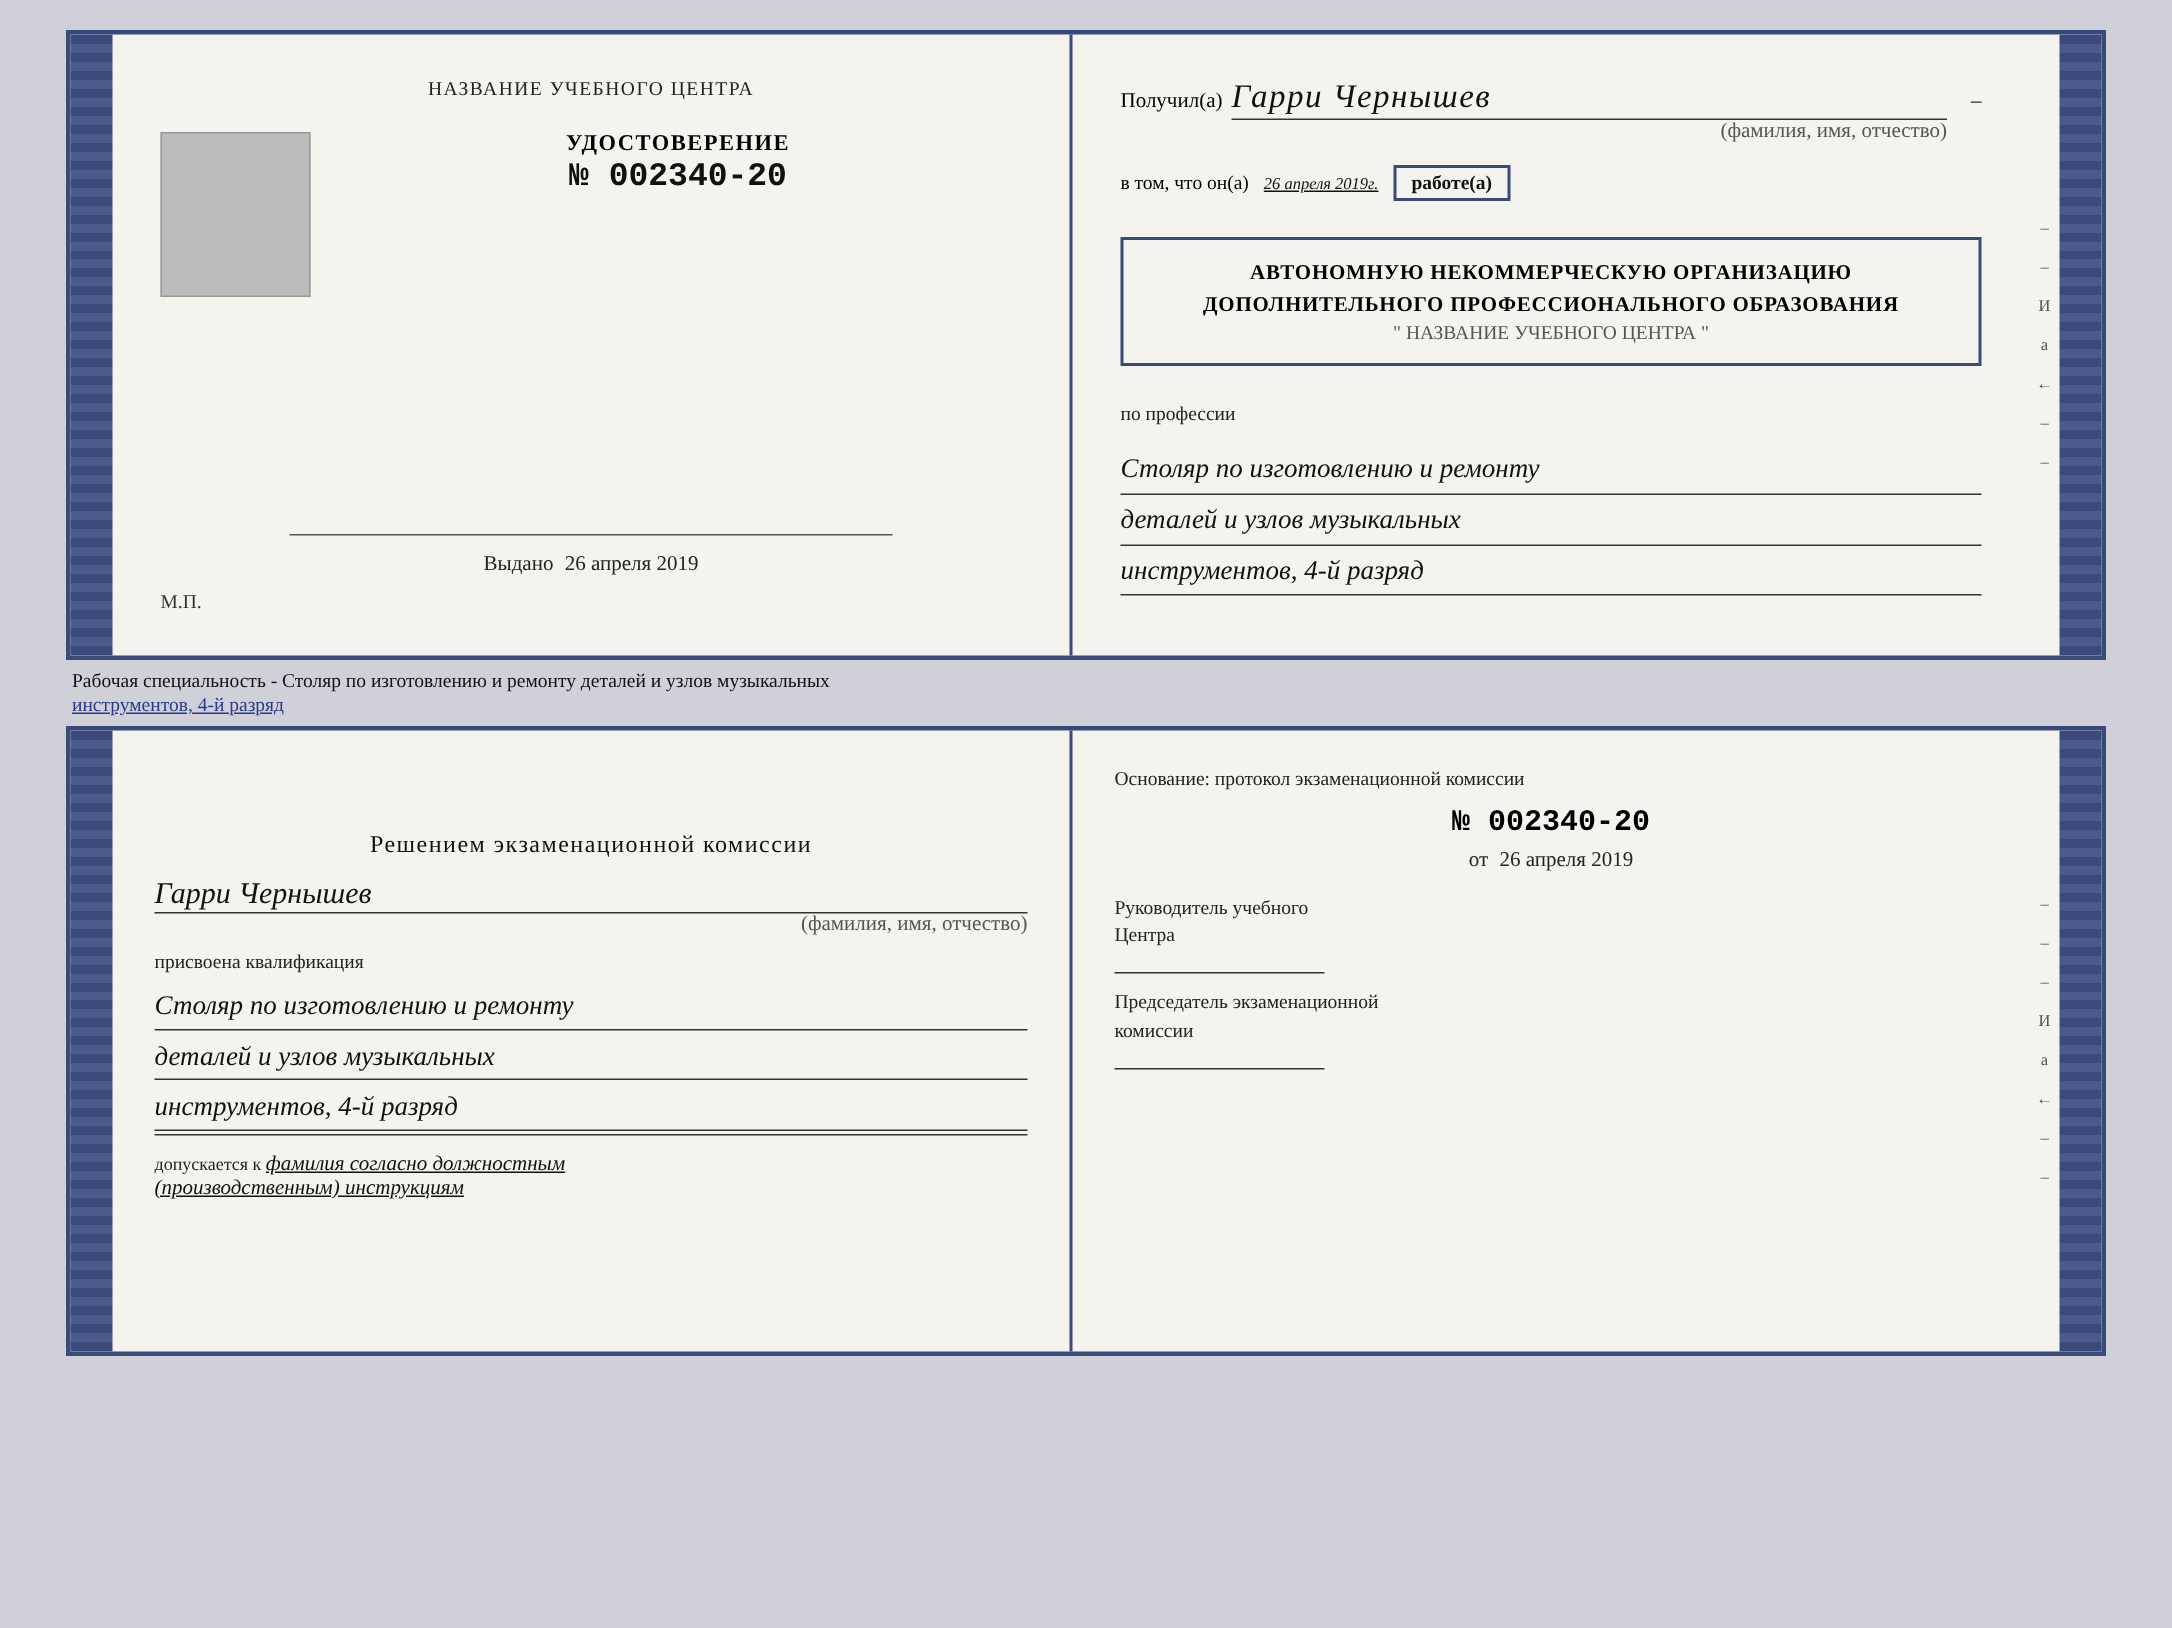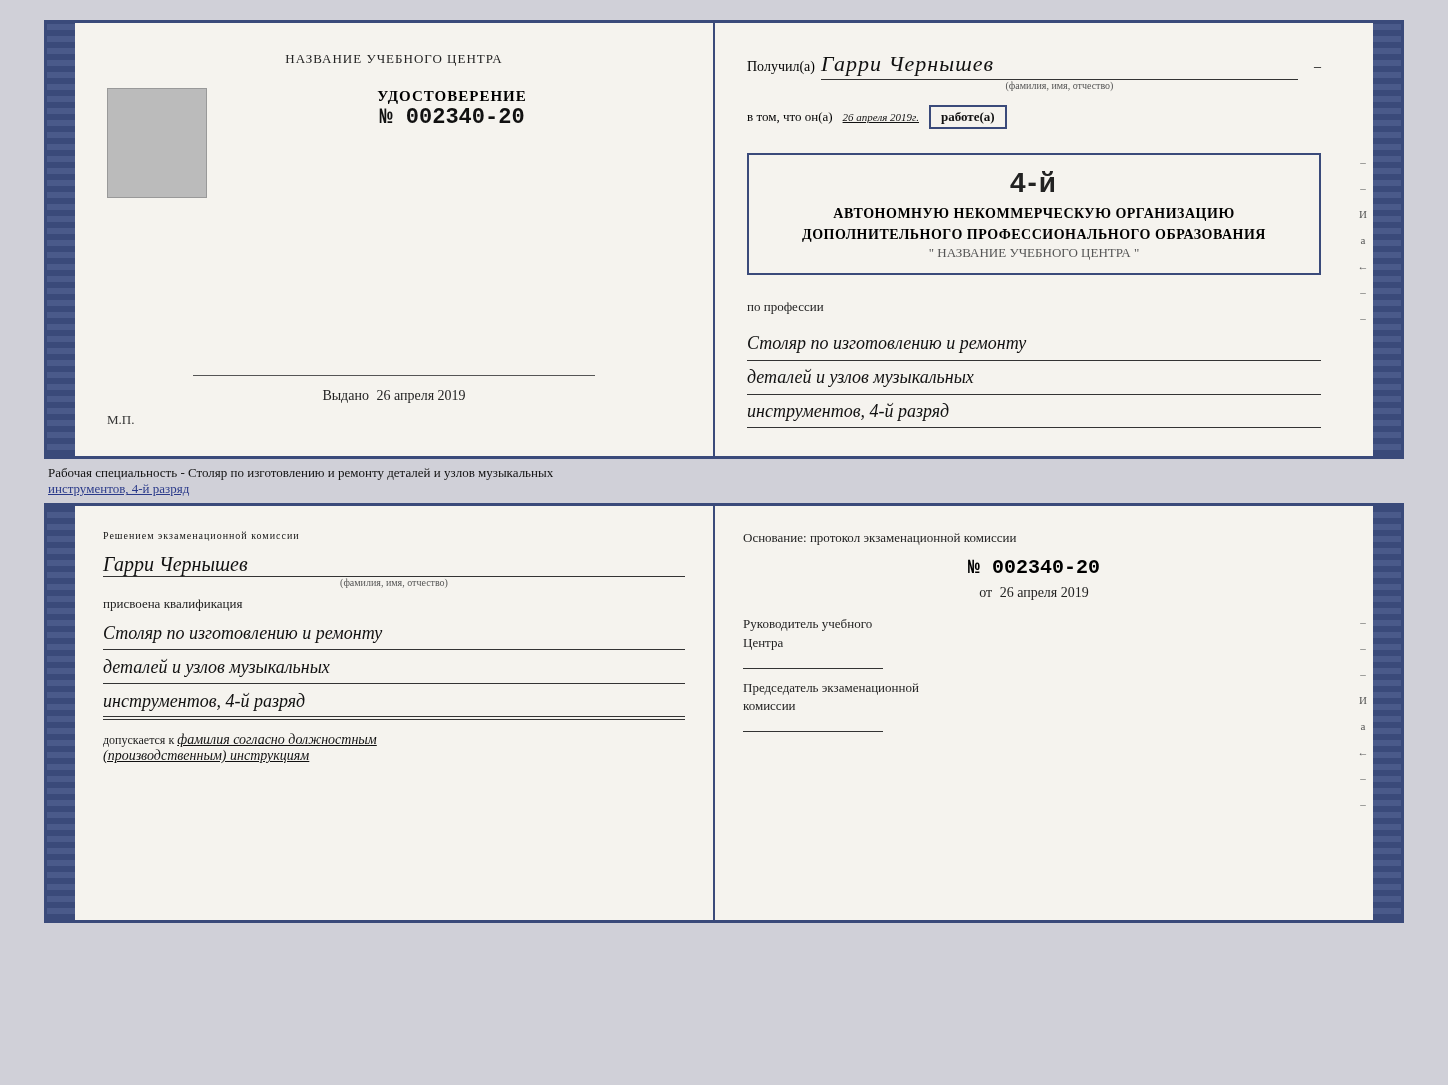--- a/index.html
+++ b/index.html
@@ -121,23 +121,23 @@
       font-family: 'Georgia', serif;
       font-style: italic;
       font-size: 22px;
       color: #111;
       border-bottom: 1px solid #333;
       padding-bottom: 2px;
       letter-spacing: 1px;
     }
 
     .small-label {
-      font-size: 10px;
+      font-size: 14px;
       color: #555;
-      text-align: center;
+      text-align: right;
     }
 
     .date-handwritten {
       font-family: 'Georgia', serif;
       font-style: italic;
       font-size: 11px;
       color: #111;
       text-decoration: underline;
       padding: 0 4px;
     }
@@ -222,25 +222,26 @@
       padding: 24px 28px;
       border-right: 2px solid #3a4a7a;
     }
 
     .bottom-right-page {
       flex: 1;
       padding: 24px 28px;
     }
 
     .resheniem-title {
-      font-size: 10px;
+      font-size: 16px;
       letter-spacing: 1px;
       color: #111;
-      text-align: left;
+      text-align: center;
       margin-bottom: 12px;
+      margin-top: 44px;
     }
 
     .name-block {
       margin-bottom: 8px;
     }
 
     .hw-name-large {
       font-family: 'Georgia', serif;
       font-style: italic;
       font-size: 20px;
@@ -377,21 +378,20 @@
         <span style="font-size:14px; margin-left:10px;">–</span>
       </div>
 
       <div style="display:flex; align-items:baseline; gap:6px; flex-wrap:wrap; margin-bottom:8px;">
         <span style="font-size:13px;">в том, что он(а)</span>
         <span class="date-handwritten">26 апреля 2019г.</span>
         <span class="okonchil-box">работе(а)</span>
       </div>
 
       <div class="stamp-area">
-        <div style="font-size:28px; font-weight:900; color:#222; letter-spacing:2px; font-family:Arial,sans-serif; margin-bottom:4px;">4-й</div>
         <div class="stamp-bold">АВТОНОМНУЮ НЕКОММЕРЧЕСКУЮ ОРГАНИЗАЦИЮ</div>
         <div class="stamp-bold">ДОПОЛНИТЕЛЬНОГО ПРОФЕССИОНАЛЬНОГО ОБРАЗОВАНИЯ</div>
         <div class="stamp-name-placeholder">" НАЗВАНИЕ УЧЕБНОГО ЦЕНТРА "</div>
       </div>
 
       <div class="po-professii">по профессии</div>
 
       <div style="margin-top:4px;">
         <div class="handwritten-profession profession-line">Столяр по изготовлению и ремонту</div>
         <div class="handwritten-profession profession-line">деталей и узлов музыкальных</div>

